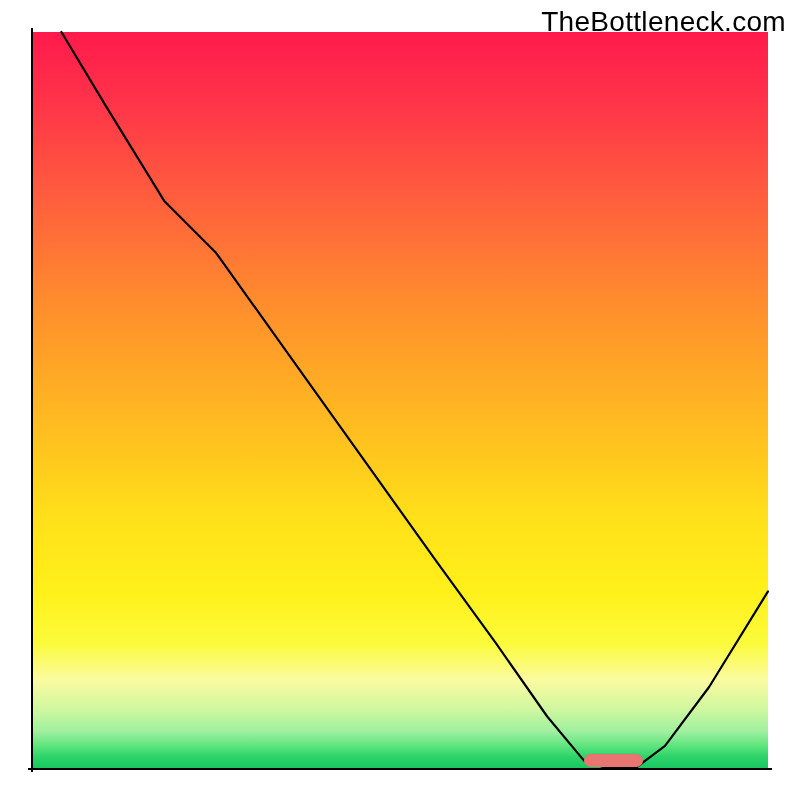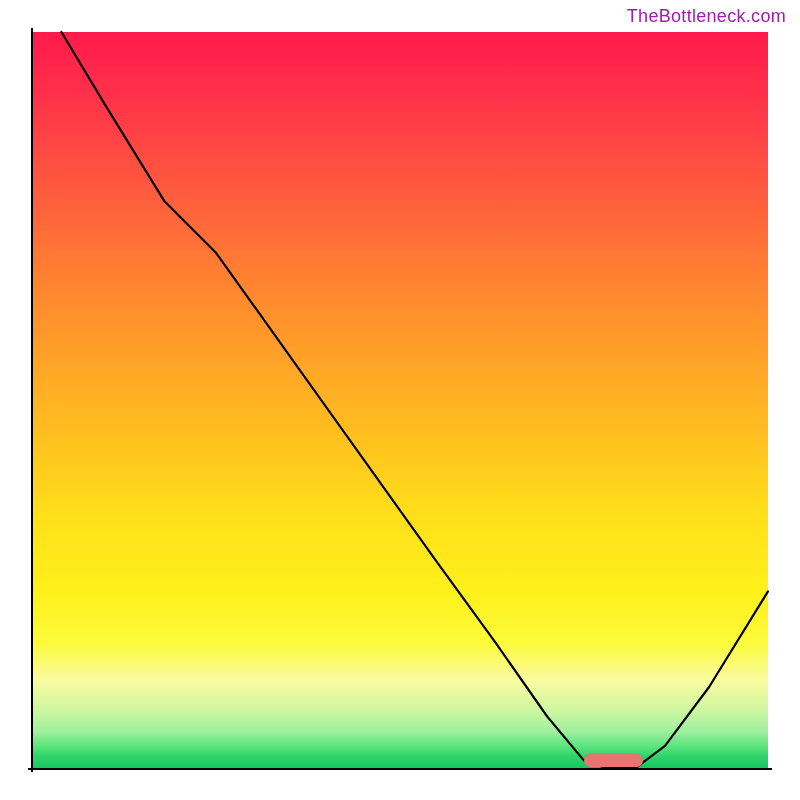--- a/index.html
+++ b/index.html
@@ -83,22 +83,22 @@
     position: absolute;
     height: 13px;
     border-radius: 7px;
     background: #e77571;
     box-shadow: 0 0 0 0.5px rgba(0,0,0,0.05);
   }
   .watermark {
     position: absolute;
     top: 6px;
     right: 14px;
-    color: #a21caf;
-    font-size: 18px;
+    color: #000000;
+    font-size: 28px;
     letter-spacing: 0.3px;
   }
 </style>
 </head>
 <body>
 
 <div class="container">
 
   <div class="gradient-area"></div>
 

